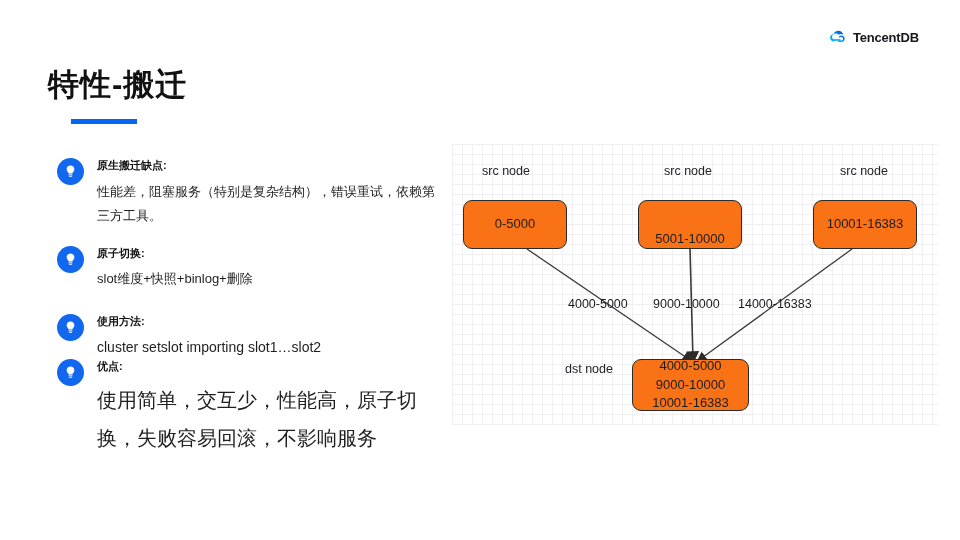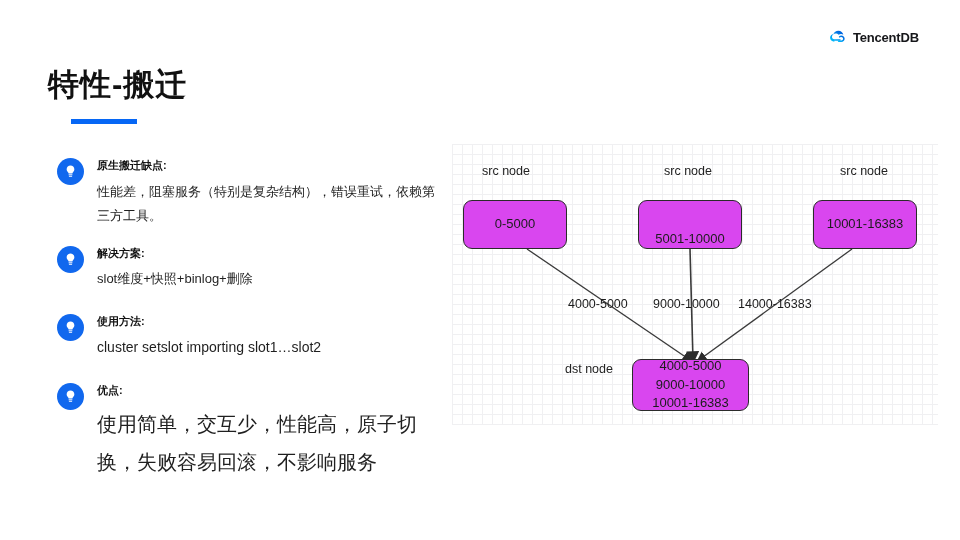--- a/index.html
+++ b/index.html
@@ -67,21 +67,21 @@
     top: 157px;
     width: 390px;
   }
   .bullet-block {
     position: relative;
     padding-left: 40px;
   }
   .bullet-block.b1 { margin-top: 0; }
   .bullet-block.b2 { margin-top: 17px; }
   .bullet-block.b3 { margin-top: 22px; }
-  .bullet-block.b4 { margin-top: 24px; }
+  .bullet-block.b4 { }
 
   .bullet-icon {
     position: absolute;
     left: 0;
     top: 1px;
     width: 27px;
     height: 27px;
     border-radius: 50%;
     background: #1168ee;
     display: flex;
@@ -136,21 +136,21 @@
   .node-label {
     position: absolute;
     font-size: 12.5px;
     color: #232323;
     white-space: nowrap;
   }
   .node-box {
     position: absolute;
     border: 1.4px solid #2b2b2b;
     border-radius: 9px;
-    background: #d946ef;
+    background: #f97316;
     display: flex;
     flex-direction: column;
     align-items: center;
     justify-content: center;
     font-size: 13px;
     color: #1c1c1c;
     line-height: 1.42;
     box-sizing: border-box;
   }
   .edge-label {
@@ -196,21 +196,21 @@
   </div>
 
   <div class="bullet-block b2">
     <span class="bullet-icon">
       <svg width="15" height="15" viewBox="0 0 16 16">
         <path d="M8 1.6c-2.3 0-4.1 1.8-4.1 4 0 1.4.7 2.4 1.4 3.1.4.4.6.8.6 1.2v.3h4.2v-.3c0-.4.2-.8.6-1.2.7-.7 1.4-1.7 1.4-3.1 0-2.2-1.8-4-4.1-4z" fill="#ffffff"></path>
         <rect x="6" y="11" width="4" height="1" fill="#ffffff"></rect>
         <rect x="6.3" y="12.6" width="3.4" height="1" fill="#ffffff"></rect>
       </svg>
     </span>
-    <p class="bullet-heading">解决方案:</p>
+    <p class="bullet-heading">原子切换:</p>
     <p class="bullet-body small">slot维度+快照+binlog+删除</p>
   </div>
 
   <div class="bullet-block b3">
     <span class="bullet-icon">
       <svg width="15" height="15" viewBox="0 0 16 16">
         <path d="M8 1.6c-2.3 0-4.1 1.8-4.1 4 0 1.4.7 2.4 1.4 3.1.4.4.6.8.6 1.2v.3h4.2v-.3c0-.4.2-.8.6-1.2.7-.7 1.4-1.7 1.4-3.1 0-2.2-1.8-4-4.1-4z" fill="#ffffff"></path>
         <rect x="6" y="11" width="4" height="1" fill="#ffffff"></rect>
         <rect x="6.3" y="12.6" width="3.4" height="1" fill="#ffffff"></rect>
       </svg>

